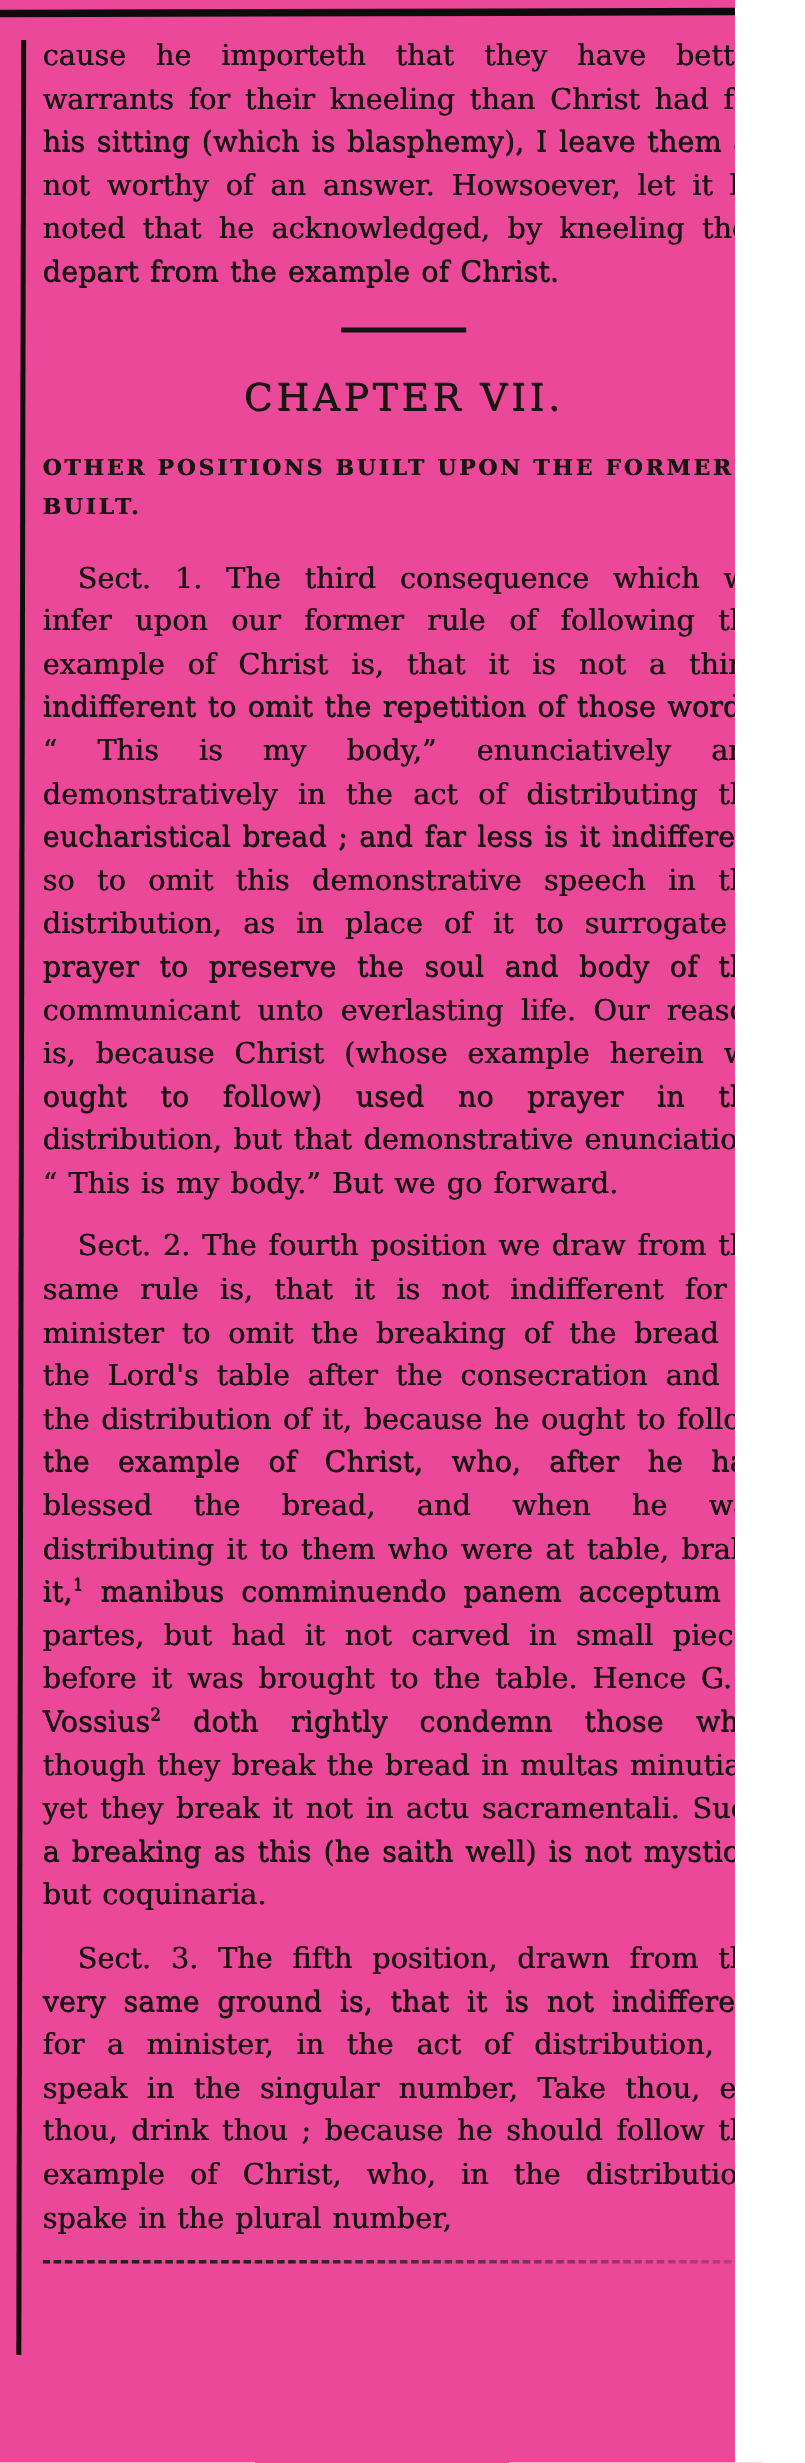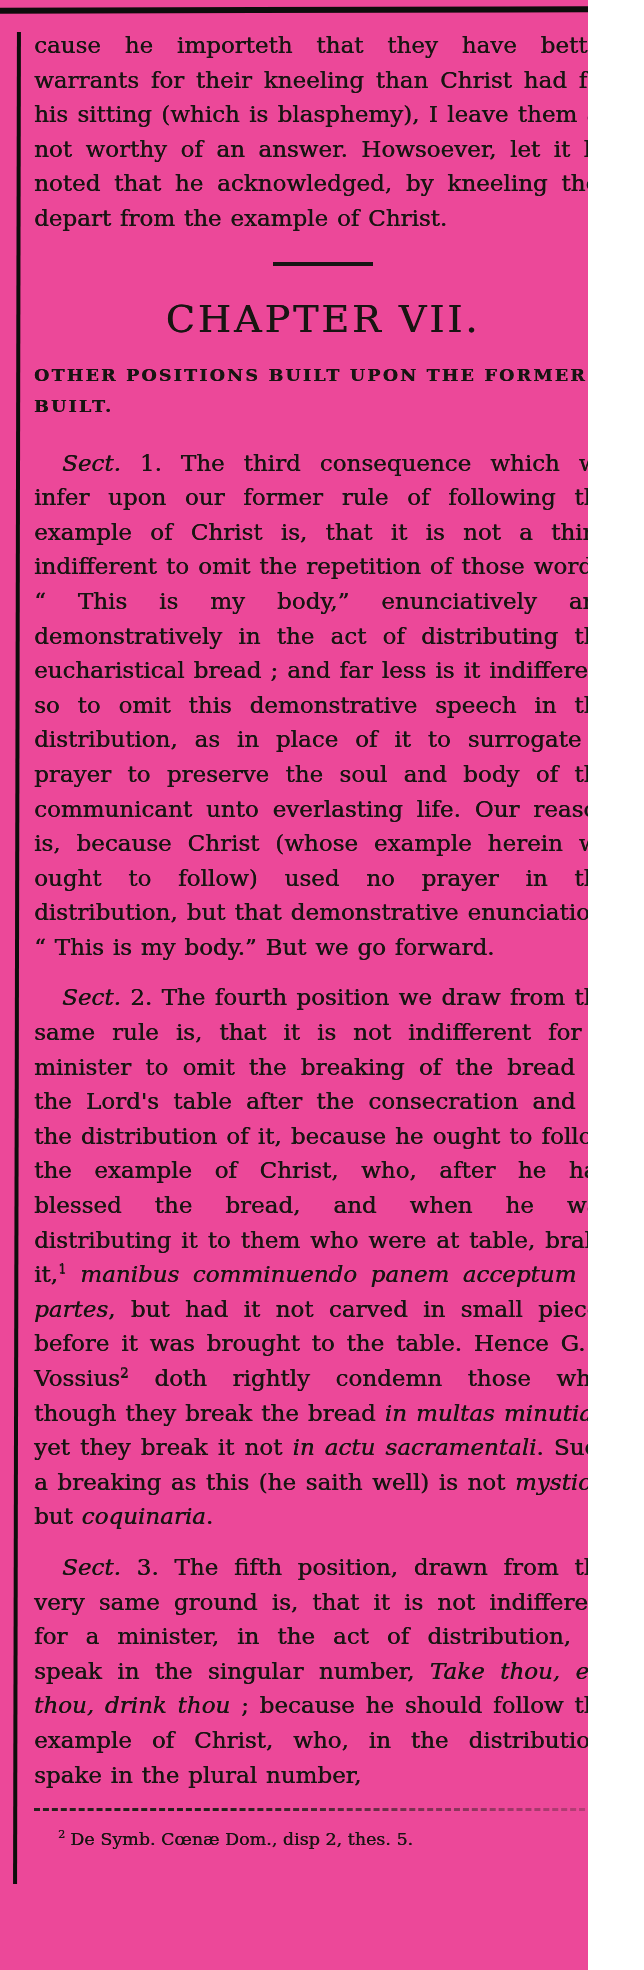--- a/index.html
+++ b/index.html
@@ -46,35 +46,35 @@
     font-size: 23px;
     line-height: 34.6px;
     text-align: justify;
     word-spacing: 1.5px;
     hyphens: auto;
     -webkit-hyphens: auto;
     
     text-shadow: 0.4px 0.3px 0 currentColor;
   }
   .body-par.indent { text-indent: 28px; }
-  .it { font-style: italic; }
+  .it { }
   sup.fn-ref {
     font-size: 60%;
     line-height: 0;
     vertical-align: super;
   }
   .section-divider {
     width: 100px;
     height: 4px;
     background: #171513;
     margin: 26px auto 0 auto;
   }
   .chapter-title {
     margin: 34px 0 0 0;
-    font-size: 38px;
+    font-size: 30px;
     font-weight: normal;
     letter-spacing: 3px;
     text-align: center;
     line-height: 38px;
     text-shadow: 0.5px 0.4px 0 currentColor;
   }
   .chapter-subtitle {
     margin: 22px 0 0 0;
     font-size: 17.5px;
     font-weight: bold;
@@ -130,19 +130,16 @@
 
     <p class="body-par indent sect-block" lang="en"><span class="it">Sect.</span><span> 1. The third consequence which we infer upon our former rule of following the example of Christ is, that it is not a thing indifferent to omit the repetition of those words, “ This is my body,” enunciatively and demonstratively in the act of distributing the eucharistical bread ; and far less is it indifferent so to omit this demonstrative speech in the distribution, as in place of it to surrogate a prayer to preserve the soul and body of the communicant unto everlasting life.  Our reason is, because Christ (whose example herein we ought to follow) used no prayer in the distribution, but that demonstrative enunciation, “ This is my body.”  But we go forward.</span></p>
 
     <p class="body-par indent sect-block flow" lang="en"><span class="it">Sect.</span><span> 2. The fourth position we draw from the same rule is, that it is not indifferent for a minister to omit the breaking of the bread at the Lord's table after the consecration and in the distribution of it, because he ought to follow the example of Christ, who, after he had blessed the bread, and when he was distributing it to them who were at table, brake it,</span><sup class="fn-ref">1</sup><span> </span><span class="it">manibus comminuendo panem acceptum in partes</span><span>, but had it not carved in small pieces before it was brought to the table.  Hence G. J. Vossius</span><sup class="fn-ref">2</sup><span> doth rightly condemn those who, though they break the bread </span><span class="it">in multas minutias</span><span>, yet they break it not </span><span class="it">in actu sacramentali</span><span>.  Such a breaking as this (he saith well) is not </span><span class="it">mystica</span><span>, but </span><span class="it">coquinaria</span><span>.</span></p>
 
     <p class="body-par indent sect-block flow" lang="en"><span class="it">Sect.</span><span> 3. The fifth position, drawn from the very same ground is, that it is not indifferent for a minister, in the act of distribution, to speak in the singular number, </span><span class="it">Take thou, eat thou, drink thou</span><span> ; because he should follow the example of Christ, who, in the distribution, spake in the plural number,</span></p>
 
     <hr class="footnote-rule">
 
     <div class="footnotes">
-      <p class="footnote">
-        <sup>2</sup><span>De Symb. Cœnæ Dom., disp 2, thes. 5.</span>
-      </p>
     </div>
 
   </div>
 </div>
 
 </body></html>

